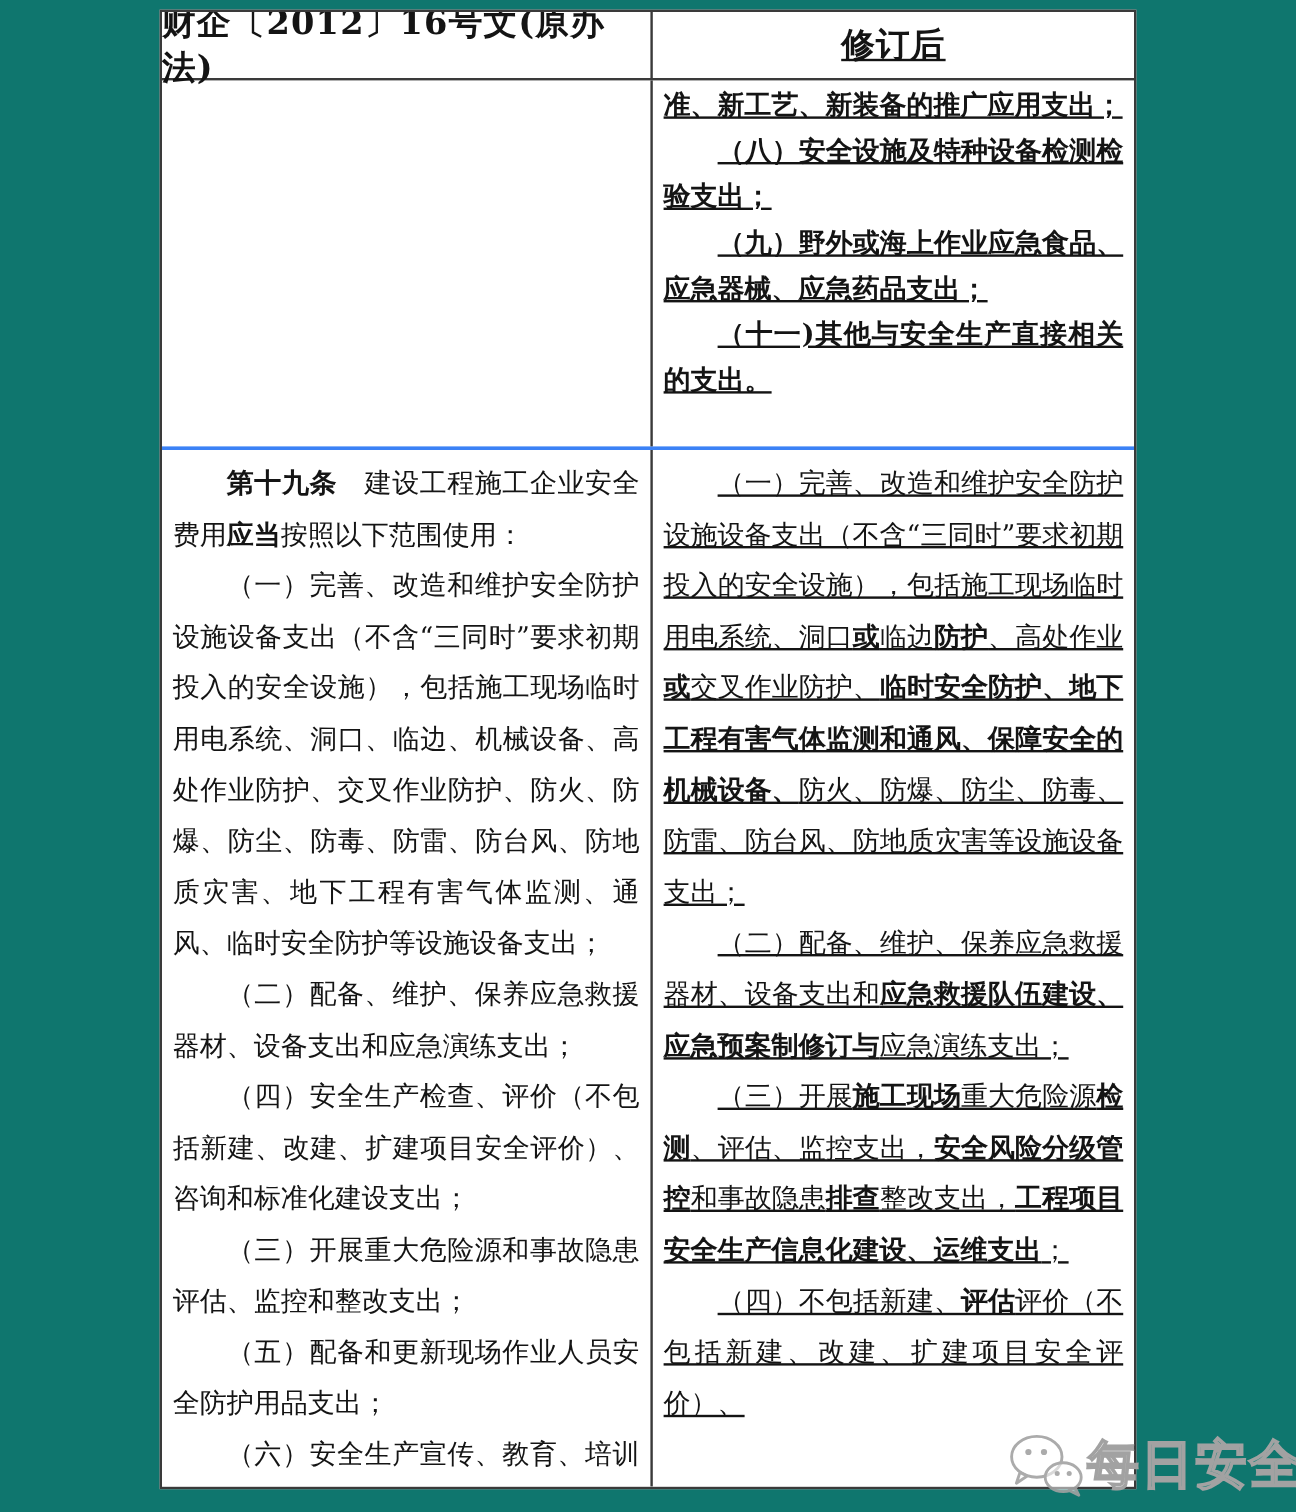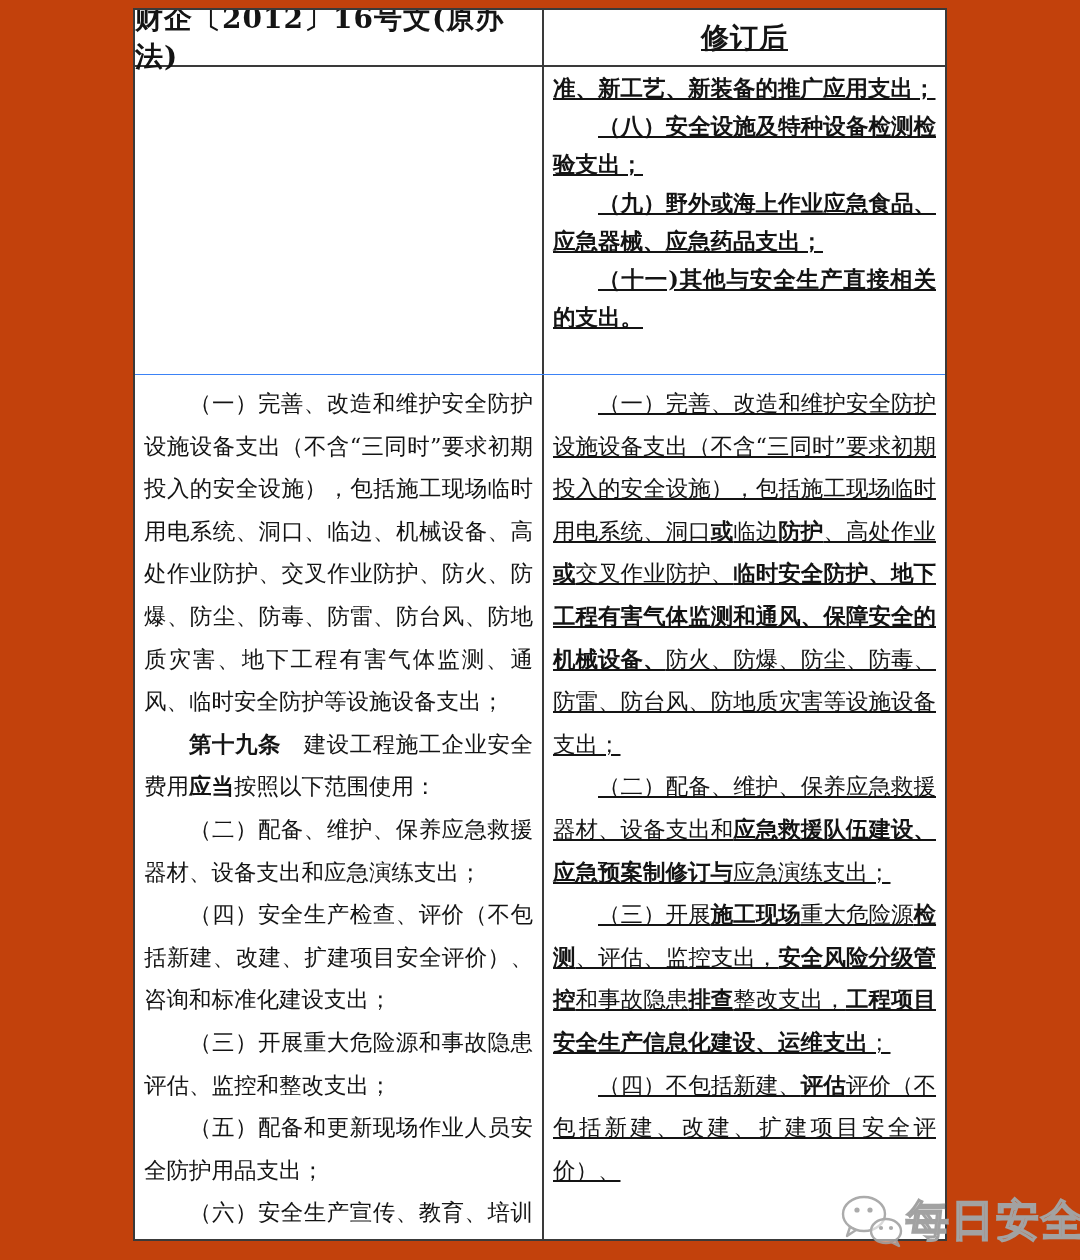--- a/index.html
+++ b/index.html
@@ -2,37 +2,37 @@
 <html><head>
 <meta charset="utf-8">
 <style>
   * { margin:0; padding:0; box-sizing:border-box; }
   html,body { background:#ffffff; }
   body {
     width:1080px; height:1260px; position:relative; overflow:hidden;
     font-family:"DejaVu Serif","Liberation Serif",serif;
     color:#141414;
   }
-  .page { position:absolute; inset:0; background:#c2410c; }
+  .page { position:absolute; inset:0; background:#0f766e; }
 
   .cmp-table {
     position:absolute; left:133px; top:8px; width:814px; height:1233px;
     border:2px solid #3a3a3a; background:#ffffff; overflow:hidden;
     display:flex; flex-direction:column;
   }
   .thead { display:flex; height:57px; border-bottom:2px solid #3a3a3a; flex:none; }
   .th {
     display:flex; align-items:center; justify-content:center;
     font-size:28px; font-weight:bold; letter-spacing:1px;
   }
   .col-left  { width:409px; flex:none; border-right:2px solid #3a3a3a; }
   .col-right { flex:1;text-decoration:underline; }
 
   .trow { display:flex; }
-  .row1 { height:308px; flex:none; border-bottom:1px solid #3b82f6; }
+  .row1 { height:308px; flex:none; border-bottom:3px solid #3b82f6; }
   .row2 { flex:1; overflow:hidden; }
 
   .td { padding:2px 9px 0 9px; font-size:22.5px; overflow:hidden; }
   .row2 .td { padding-top:7px; }
 
   .td p {
     margin:0; text-align:justify; text-justify:inter-character;
     word-break:break-all;
   }
   .row1 .td p { line-height:38.2px; }
@@ -68,22 +68,22 @@
       <div class="td col-right">
           <p><span class="seg seg-bold">准、新工艺、新装备的推广应用支出；</span></p>
           <p class="indent"><span class="seg seg-bold">（八）安全设施及特种设备检测检验支出；</span></p>
           <p class="indent"><span class="seg seg-bold">（九）野外或海上作业应急食品、应急器械、应急药品支出；</span></p>
           <p class="indent"><span class="seg seg-bold">（十一)其他与安全生产直接相关的支出。</span></p>
         </div>
     </div>
 
     <div class="trow row2">
       <div class="td col-left">
+          <p class="indent"><span class="seg seg-bold">第十九条</span><span class="seg">　建设工程施工企业安全费用</span><span class="seg seg-bold">应当</span><span class="seg">按照以下范围使用：</span></p>
           <p class="indent"><span class="seg">（一）完善、改造和维护安全防护设施设备支出（不含“三同时”要求初期投入的安全设施），包括施工现场临时用电系统、洞口、临边、机械设备、高处作业防护、交叉作业防护、防火、防爆、防尘、防毒、防雷、防台风、防地质灾害、地下工程有害气体监测、通风、临时安全防护等设施设备支出；</span></p>
-          <p class="indent"><span class="seg seg-bold">第十九条</span><span class="seg">　建设工程施工企业安全费用</span><span class="seg seg-bold">应当</span><span class="seg">按照以下范围使用：</span></p>
           <p class="indent"><span class="seg">（二）配备、维护、保养应急救援器材、设备支出和应急演练支出；</span></p>
           <p class="indent"><span class="seg">（四）安全生产检查、评价（不包括新建、改建、扩建项目安全评价）、咨询和标准化建设支出；</span></p>
           <p class="indent"><span class="seg">（三）开展重大危险源和事故隐患评估、监控和整改支出；</span></p>
           <p class="indent"><span class="seg">（五）配备和更新现场作业人员安全防护用品支出；</span></p>
           <p class="indent"><span class="seg">（六）安全生产宣传、教育、培训支</span></p>
         </div>
       <div class="td col-right">
           <p class="indent"><span class="seg">（一）完善、改造和维护安全防护设施设备支出（不含“三同时”要求初期投入的安全设施），包括施工现场临时用电系统、洞口</span><span class="seg seg-bold">或</span><span class="seg">临边</span><span class="seg seg-bold">防护</span><span class="seg">、高处作业</span><span class="seg seg-bold">或</span><span class="seg">交叉作业防护、</span><span class="seg seg-bold">临时安全防护、地下工程有害气体监测和通风、保障安全的机械设备、</span><span class="seg">防火、防爆、防尘、防毒、防雷、防台风、防地质灾害等设施设备支出；</span></p>
           <p class="indent"><span class="seg">（二）配备、维护、保养应急救援器材、设备支出和</span><span class="seg seg-bold">应急救援队伍建设、应急预案制修订与</span><span class="seg">应急演练支出；</span></p>
           <p class="indent"><span class="seg">（三）开展</span><span class="seg seg-bold">施工现场</span><span class="seg">重大危险源</span><span class="seg seg-bold">检测</span><span class="seg">、评估、监控支出，</span><span class="seg seg-bold">安全风险分级管控</span><span class="seg">和事故隐患</span><span class="seg seg-bold">排查</span><span class="seg">整改支出，</span><span class="seg seg-bold">工程项目安全生产信息化建设、运维支出</span><span class="seg">；</span></p>

